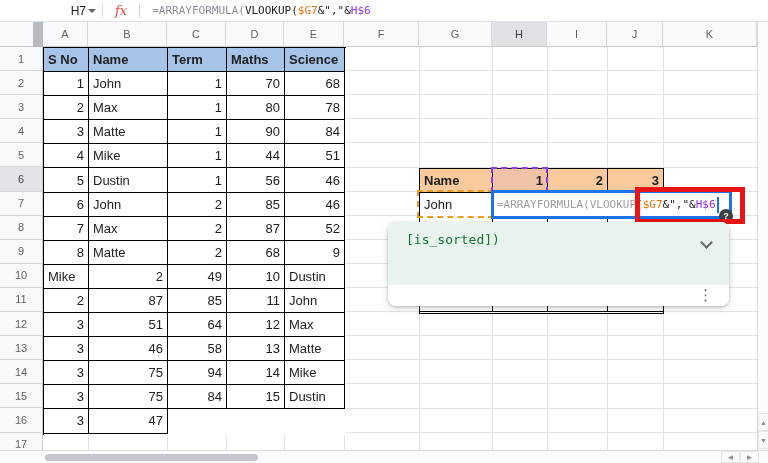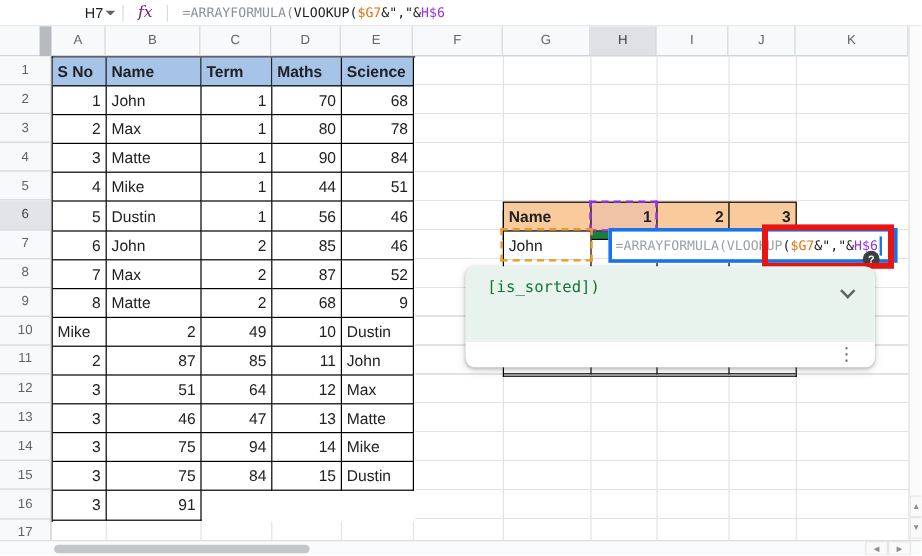--- a/index.html
+++ b/index.html
@@ -10,21 +10,21 @@
     overflow:hidden;
   }
   
   .toolbar { position:absolute; left:0; top:0; width:768px; height:22px; background:#fff;
              display:flex; align-items:center; border-bottom:1px solid #E0E3E7; }
   .namebox { width:86px; height:40px; padding-left:8px; display:flex; align-items:center;
              font-size:12px; color:#202124;justify-content:flex-end; }
   .nb-chev { width:0; height:0; border-left:4px solid transparent; border-right:4px solid transparent;
              border-top:4px solid #5F6368; margin-left:2px; }
   .tdiv { width:1px; height:14px; background:#D7DADD; margin:0 6px; }
-  .fx { font-family:"DejaVu Serif", serif; font-style:italic; font-size:13px; color:#701a75; padding:0 6px; }
+  .fx { font-family:"DejaVu Serif", serif; font-style:italic; font-size:13px; color:#ef4444; padding:0 6px; }
   .fbar-text { font-family:"DejaVu Sans Mono", monospace; font-size:11px; white-space:pre; margin-left:6px; }
   
   .colheads { position:absolute; left:43px; top:22px; width:714px; height:25px; display:flex;
               background:#F8F9FA; border-bottom:1px solid #C9CBCE; }
   .colhead { height:100%; display:flex; align-items:center; justify-content:center;
              border-right:1px solid #D5D7DA; font-size:11px; color:#5F6368; }
   .colhead.hl { background:#DFE1E5; color:#3C4043; }
   .corner { position:absolute; left:0; top:22px; width:43px; height:25px; background:#F8F9FA;
             border-right:1px solid #C9CBCE; border-bottom:1px solid #C9CBCE; }
   .cornerbar { position:absolute; left:33px; top:22px; width:10px; height:25px; background:#B7BABF; }
@@ -63,21 +63,21 @@
   .t2empty .c { border-right:1px solid #000; border-bottom:1px solid #000; }
   .t2empty .c:nth-child(4n) { border-right:none; }
   
   .dash-purple { position:absolute; left:491px; top:167px; width:57px; height:26px;
                  border:2px dashed #9334E6; z-index:5; }
   .dash-orange { position:absolute; left:417px; top:190px; width:77px; height:28px;
                  border:2px dashed #EE9B22; z-index:5; }
   
   .editbox { position:absolute; left:491px; top:190px; width:241px; height:29px; background:#fff;
              border:3px solid #1A73E8; z-index:6; display:flex; align-items:center; padding-left:3px;
-             font-family:"DejaVu Sans Mono", monospace; font-size:11px; white-space:pre; overflow:hidden;margin-left:16px; }
+             font-family:"DejaVu Sans Mono", monospace; font-size:11px; white-space:pre; overflow:hidden; }
   .ghost { color:#9AA0A6; }
   .caret { display:inline-block; width:2px; height:16px; background:#1A73E8; margin-left:1px; }
   .helpcircle { position:absolute; left:719px; top:209px; width:14px; height:14px; border-radius:50%;
                 background:#3C4043; color:#fff; font-size:9px; font-weight:bold; display:flex;
                 align-items:center; justify-content:center; z-index:7; }
   .redbox { position:absolute; left:635px; top:187px; width:110px; height:37px;
             border:5px solid #E91414; z-index:8; }
   
   .tooltip { position:absolute; left:388px; top:222px; width:341px; height:84px; border-radius:8px;
              background:#fff; box-shadow:0 1px 3px rgba(60,64,67,.3), 0 3px 8px rgba(60,64,67,.15);
@@ -222,35 +222,35 @@
       <div class="c r">85</div>
       <div class="c r">11</div>
       <div class="c l">John</div>
       <div class="c r">3</div>
       <div class="c r">51</div>
       <div class="c r">64</div>
       <div class="c r">12</div>
       <div class="c l">Max</div>
       <div class="c r">3</div>
       <div class="c r">46</div>
-      <div class="c r">47</div>
+      <div class="c r">58</div>
       <div class="c r">13</div>
       <div class="c l">Matte</div>
       <div class="c r">3</div>
       <div class="c r">75</div>
       <div class="c r">94</div>
       <div class="c r">14</div>
       <div class="c l">Mike</div>
       <div class="c r">3</div>
       <div class="c r">75</div>
       <div class="c r">84</div>
       <div class="c r">15</div>
       <div class="c l">Dustin</div>
       <div class="c r">3</div>
-      <div class="c r">91</div>
+      <div class="c r">47</div>
     </div>
 
   <div class="abscell t2title">Maths scores</div>
   <div class="abscell t2name">Name</div>
   <div class="abscell t2h1">1</div>
   <div class="abscell t2h2">2</div>
   <div class="abscell t2h3">3</div>
   <div class="abscell t2john">John</div>
   <div class="t2empty">
     <div class="c"></div>

